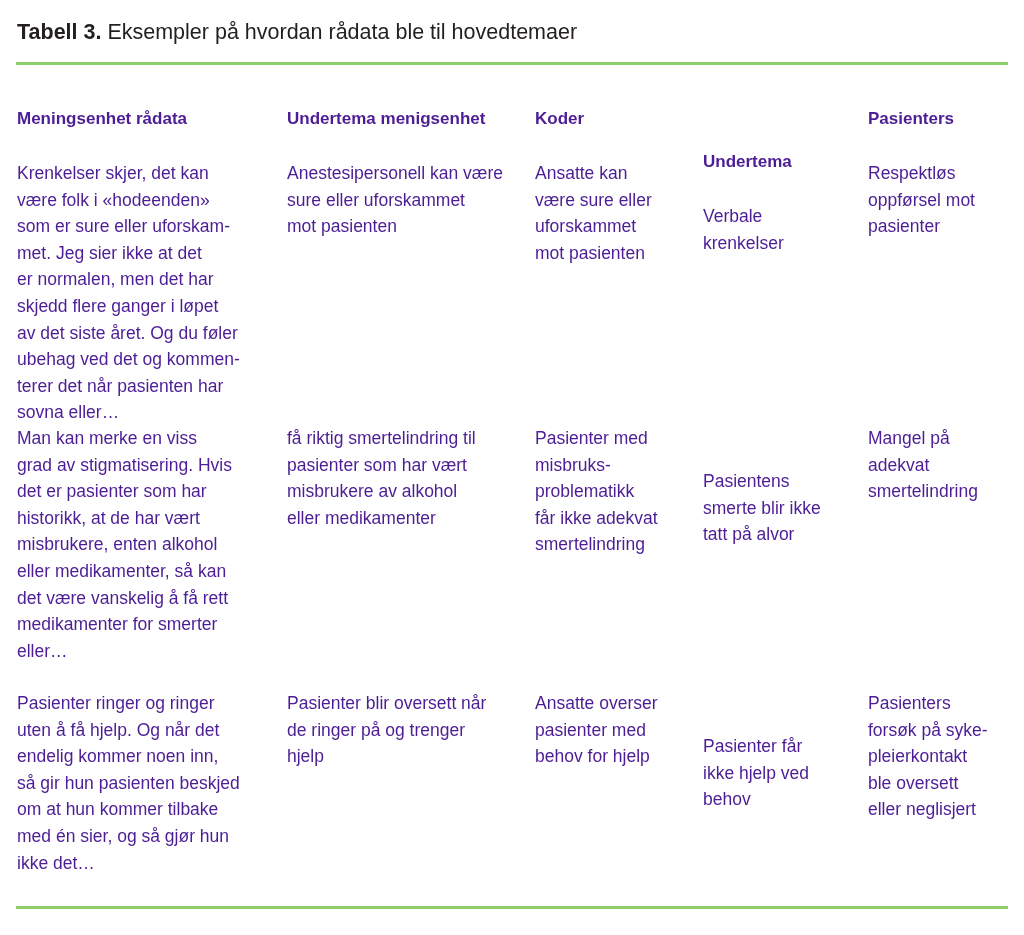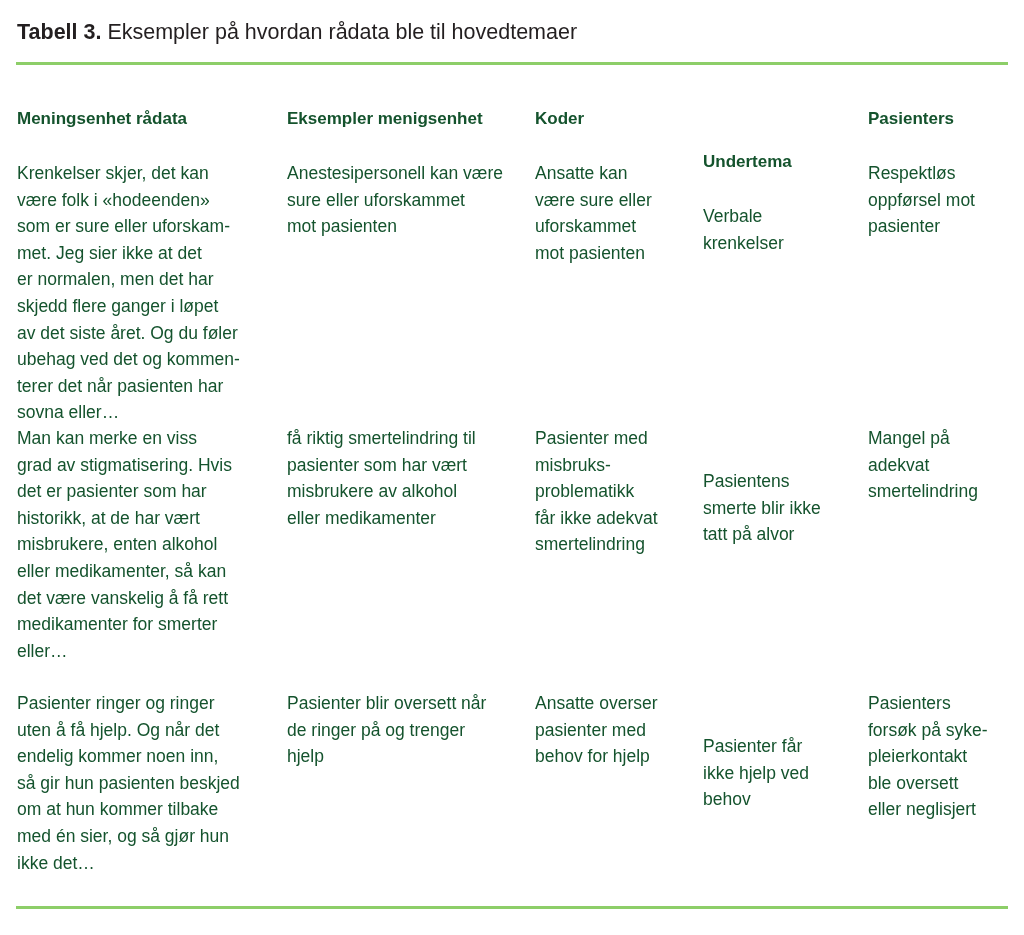--- a/index.html
+++ b/index.html
@@ -69,21 +69,21 @@
   .row-head { top: 107px; }
   .row-1    { top: 160px; }
   .row-2    { top: 425px; }
   .row-3    { top: 690px; }
 
   .cell {
     position: absolute;
     top: 0;
     font-size: 17.5px;
     line-height: 26.6px;
-    color: #14532d;
+    color: #4c1d95;
   }
 
   
   .col-1 { left: 17px;  width: 248px; }
   .col-2 { left: 287px; width: 230px; }
   .col-3 { left: 535px; width: 150px; }
   .col-4 { left: 703px; width: 150px; margin-top: 43px; }
   .col-5 { left: 868px; width: 140px; }
 
   .row-head .cell {
@@ -105,21 +105,21 @@
   <div class="caption">
     <span class="caption-label">Tabell 3.</span><span class="caption-text"> Eksempler på hvordan rådata ble til hovedtemaer</span>
   </div>
 
   <div class="rule rule-top"></div>
 
   <div class="table-grid">
 
     <div class="row row-head">
       <div class="cell col-1">Meningsenhet rådata</div>
-      <div class="cell col-2">Eksempler menigsenhet</div>
+      <div class="cell col-2">Undertema menigsenhet</div>
       <div class="cell col-3">Koder</div>
       <div class="cell col-4">Undertema</div>
       <div class="cell col-5">Pasienters</div>
     </div>
 
     <div class="row row-1">
       <div class="cell col-1">
           <span class="cell-line">Krenkelser skjer, det kan</span>
           <span class="cell-line">være folk i «hodeenden»</span>
           <span class="cell-line">som er sure eller uforskam-</span>

